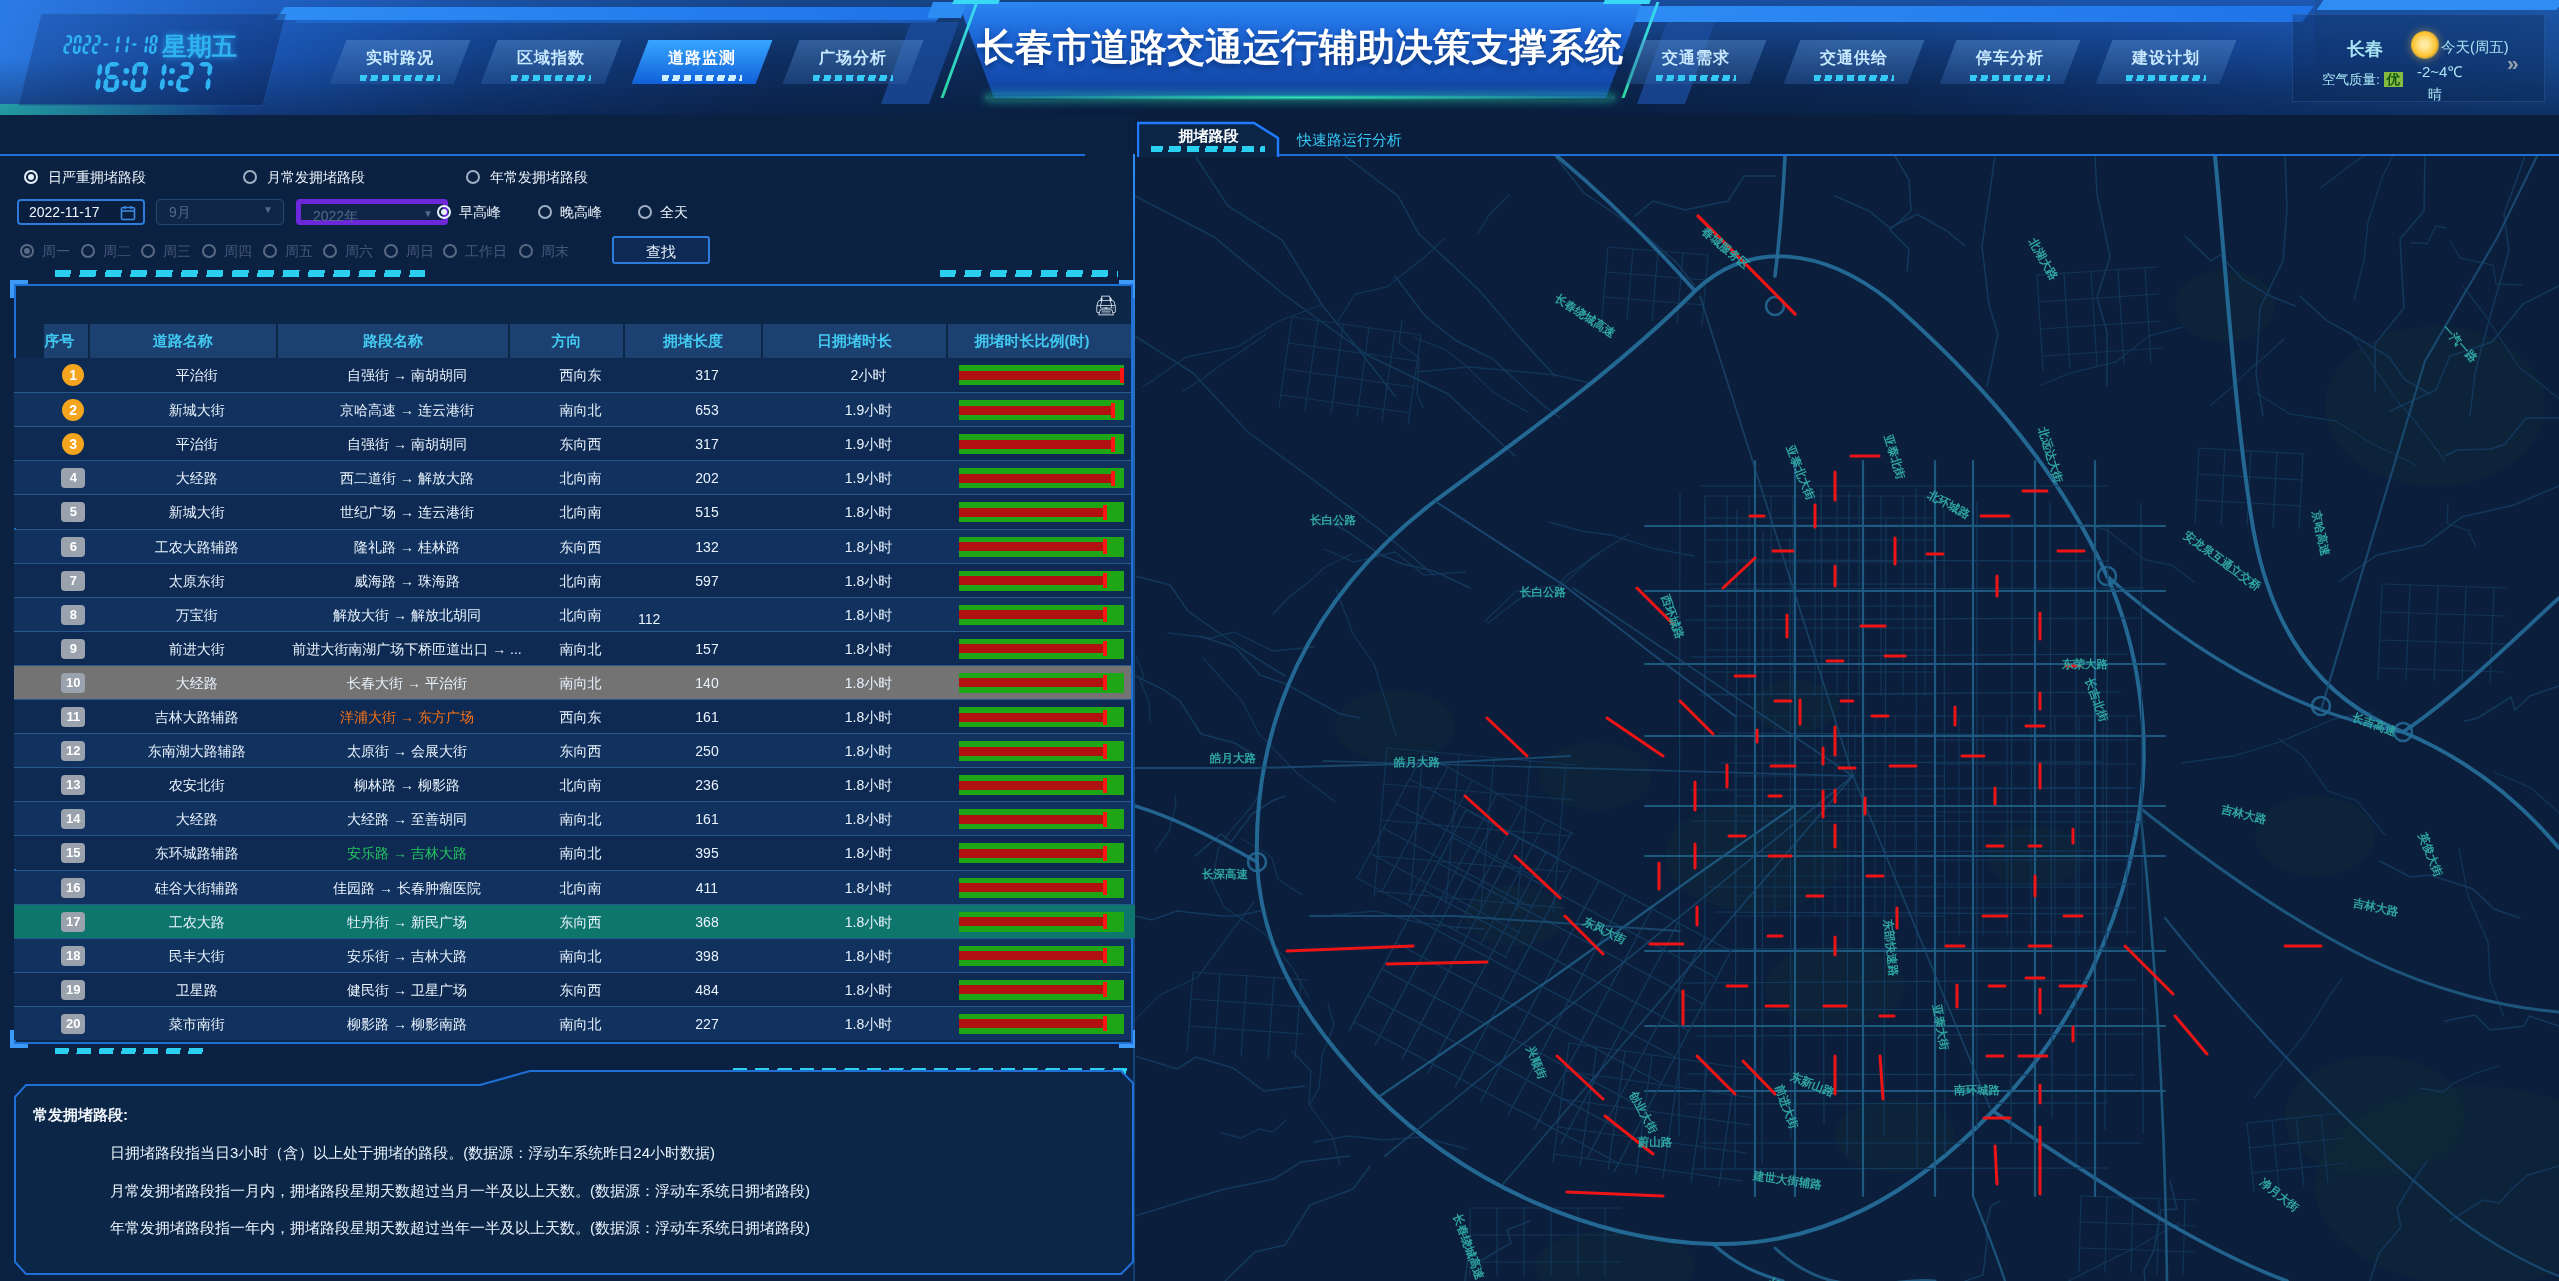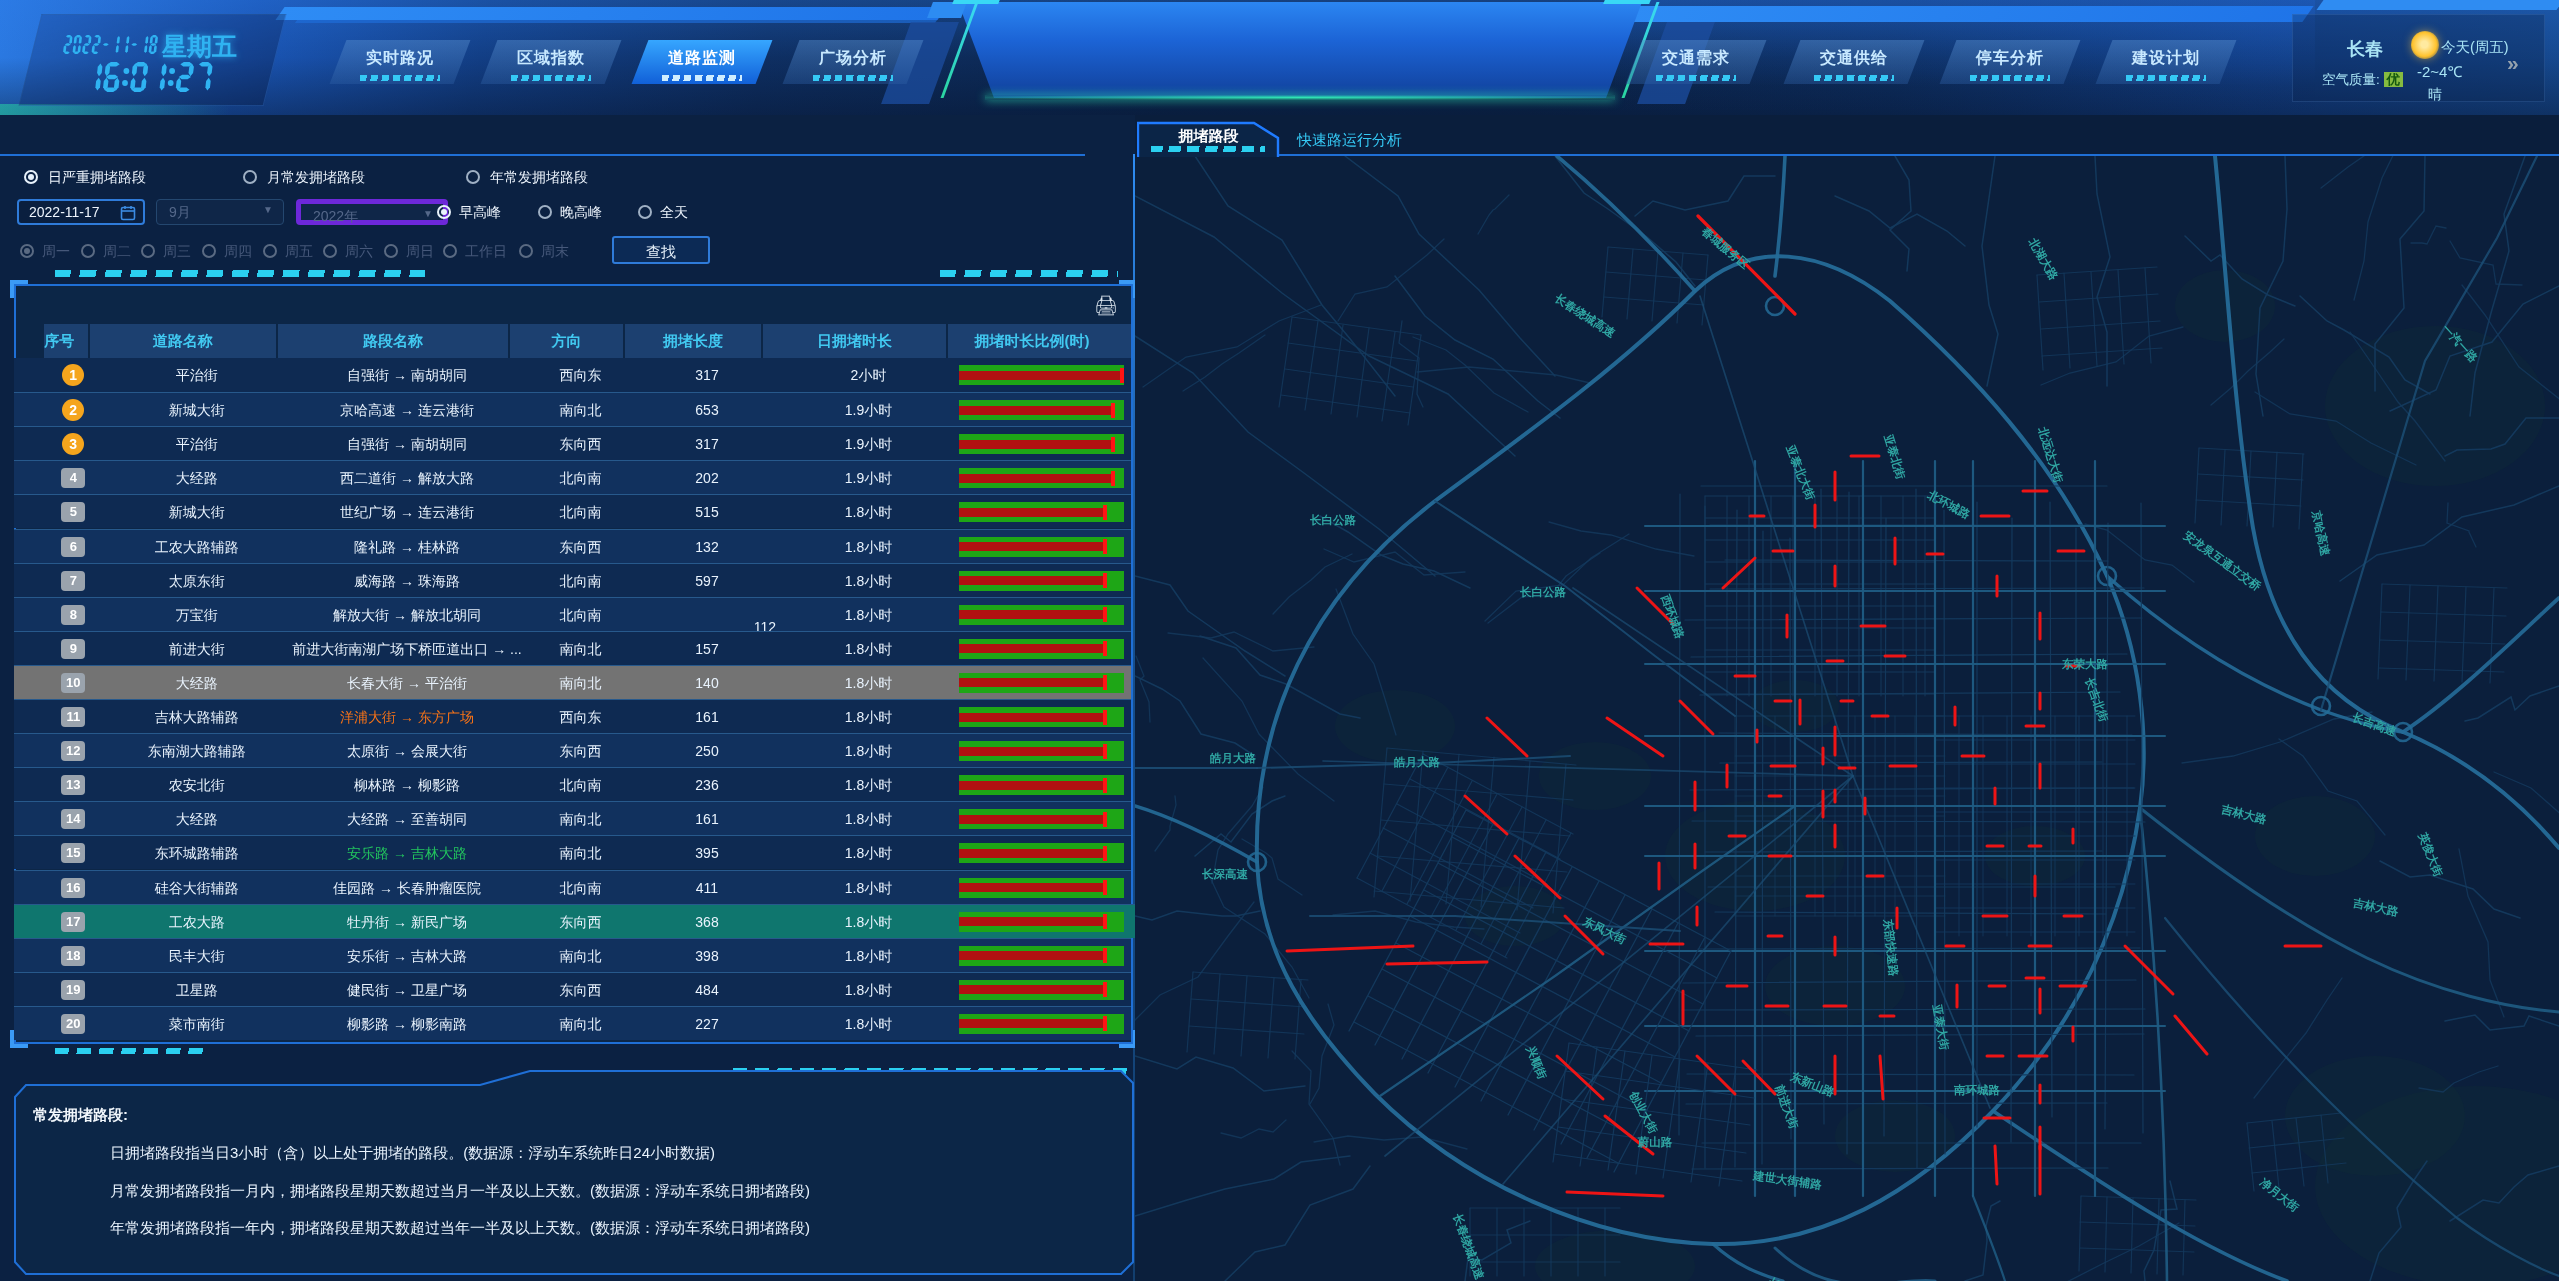--- a/index.html
+++ b/index.html
@@ -22,20 +22,21 @@
  <div class="abs" style="left:950px;top:2px;width:700px;height:96px;background:linear-gradient(180deg,#2b86f2 0%,#1c64d6 40%,#11409a 100%);clip-path:polygon(8px 0,692px 0,656px 96px,44px 96px);"></div>
  <div class="abs" style="left:950px;top:2px;width:700px;height:96px;background:transparent;clip-path:polygon(0px 0,14px 0,50px 96px,36px 96px);"></div>
  <div class="abs" style="left:896px;top:22px;width:48px;height:82px;background:rgba(28,78,160,0.75);transform:skewX(-20deg);"></div>
  <div class="abs" style="left:1652px;top:22px;width:48px;height:82px;background:rgba(28,78,160,0.75);transform:skewX(-20deg);"></div>
  <div class="abs" style="left:930px;top:2px;width:34px;height:16px;background:#2d8cf2;transform:skewX(-20deg);"></div>
  <div class="abs" style="left:953px;top:0px;width:46px;height:4px;background:#39d8f5;transform:skewX(-22deg);"></div>
  <div class="abs" style="left:1604px;top:0px;width:46px;height:4px;background:#39d8f5;transform:skewX(-22deg);"></div>
  <div class="abs" style="left:958px;top:2px;width:3px;height:96px;background:linear-gradient(180deg,#39d8f5,#2bd4a0);transform:skewX(-20deg);"></div>
  <div class="abs" style="left:1639px;top:2px;width:3px;height:96px;background:linear-gradient(180deg,#39d8f5,#2bd4a0);transform:skewX(-20deg);"></div>
  <div class="abs" style="left:985px;top:95px;width:630px;height:5px;background:radial-gradient(ellipse at 50% 50%,rgba(47,230,180,1),rgba(40,210,170,0.25) 80%);box-shadow:0 0 10px rgba(45,224,176,0.8);"></div>
+ <div class="abs" style="left:970px;top:22px;width:660px;text-align:center;font-size:38px;font-weight:bold;color:#ffffff;text-shadow:0 3px 6px rgba(0,30,80,0.65);white-space:nowrap;">长春市道路交通运行辅助决策支撑系统</div>
 
  <div class="abs" style="left:30px;top:14px;width:245px;height:92px;background:linear-gradient(160deg,rgba(20,60,140,0.35),rgba(8,28,70,0.45));transform:skewX(-14deg);border:1px solid rgba(80,150,235,0.18);"></div>
  <svg class="abs" style="left:63px;top:34px;" width="110" height="22" viewBox="0 0 110 22">
       <polygon points="2.9,2.3 4.9,1.0 7.0,1.0 8.7,2.3 6.7,3.6 4.6,3.6" fill="#2fb3f2"></polygon>
       <polygon points="8.4,1.9 9.4,3.7 8.9,8.2 7.4,10.0 6.3,8.2 6.8,3.7" fill="#2fb3f2"></polygon>
       <polygon points="1.9,10.5 3.9,9.2 6.0,9.2 7.7,10.5 5.7,11.8 3.6,11.8" fill="#2fb3f2"></polygon>
       <polygon points="2.3,11.0 3.3,12.8 2.8,17.3 1.3,19.1 0.2,17.3 0.7,12.8" fill="#2fb3f2"></polygon>
       <polygon points="0.9,18.7 2.9,17.4 5.1,17.4 6.7,18.7 4.7,20.0 2.6,20.0" fill="#2fb3f2"></polygon>
       <polygon points="12.4,2.3 14.4,1.0 16.5,1.0 18.2,2.3 16.2,3.6 14.1,3.6" fill="#2fb3f2"></polygon>
       <polygon points="17.9,1.9 18.9,3.7 18.4,8.2 16.9,10.0 15.8,8.2 16.3,3.7" fill="#2fb3f2"></polygon>
@@ -319,21 +320,21 @@
     <div style="position:absolute;left:945px;top:7.050000000000001px;width:165px;height:20px;background:#1ea616;">
       <div style="position:absolute;left:0;top:5.5px;width:144px;height:9px;background:#b11111;"></div>
       <div style="position:absolute;left:144px;top:2.5px;width:4px;height:15px;background:#ff1414;"></div>
     </div>
   </div>
 <div style="position:absolute;left:14px;top:596.7px;width:1117px;height:34.1px;background:#11315e;border-top:1px solid #27598c;">
     <div style="position:absolute;left:47.25px;top:7.050000000000001px;width:24px;height:20px;border-radius:4px;background:#9aa3ad;color:#fff;font-weight:bold;font-size:13px;line-height:20px;text-align:center;">8</div>
     <div style="position:absolute;left:88.5px;top:0;width:188.5px;height:34.1px;line-height:34.1px;text-align:center;font-size:14px;color:#e9f3fd;white-space:nowrap;overflow:hidden;">万宝街</div>
     <div style="position:absolute;left:277px;top:0;width:232px;height:34.1px;line-height:34.1px;text-align:center;font-size:14px;color:#e9f3fd;white-space:nowrap;overflow:hidden;">解放大街 → 解放北胡同</div>
     <div style="position:absolute;left:509px;top:0;width:115px;height:34.1px;line-height:34.1px;text-align:center;font-size:14px;color:#e9f3fd;white-space:nowrap;overflow:hidden;">北向南</div>
-    <div style="position:absolute;left:624px;top:12px;width:138px;height:34.1px;line-height:34.1px;text-align:right;font-size:14px;color:#e9f3fd;white-space:nowrap;overflow:hidden;">112</div>
+    <div style="position:absolute;left:624px;top:4px;width:138px;height:34.1px;line-height:34.1px;text-align:left;font-size:14px;color:#e9f3fd;white-space:nowrap;overflow:hidden;">112</div>
     <div style="position:absolute;left:762px;top:0;width:185px;height:34.1px;line-height:34.1px;text-align:center;font-size:14px;color:#e9f3fd;white-space:nowrap;overflow:hidden;">1.8小时</div>
     <div style="position:absolute;left:945px;top:7.050000000000001px;width:165px;height:20px;background:#1ea616;">
       <div style="position:absolute;left:0;top:5.5px;width:144px;height:9px;background:#b11111;"></div>
       <div style="position:absolute;left:144px;top:2.5px;width:4px;height:15px;background:#ff1414;"></div>
     </div>
   </div>
 <div style="position:absolute;left:14px;top:630.8px;width:1117px;height:34.1px;background:#0e2a52;border-top:1px solid #27598c;">
     <div style="position:absolute;left:47.25px;top:7.050000000000001px;width:24px;height:20px;border-radius:4px;background:#9aa3ad;color:#fff;font-weight:bold;font-size:13px;line-height:20px;text-align:center;">9</div>
     <div style="position:absolute;left:88.5px;top:0;width:188.5px;height:34.1px;line-height:34.1px;text-align:center;font-size:14px;color:#e9f3fd;white-space:nowrap;overflow:hidden;">前进大街</div>
     <div style="position:absolute;left:277px;top:0;width:232px;height:34.1px;line-height:34.1px;text-align:center;font-size:14px;color:#e9f3fd;white-space:nowrap;overflow:hidden;">前进大街南湖广场下桥匝道出口 → ...</div>

